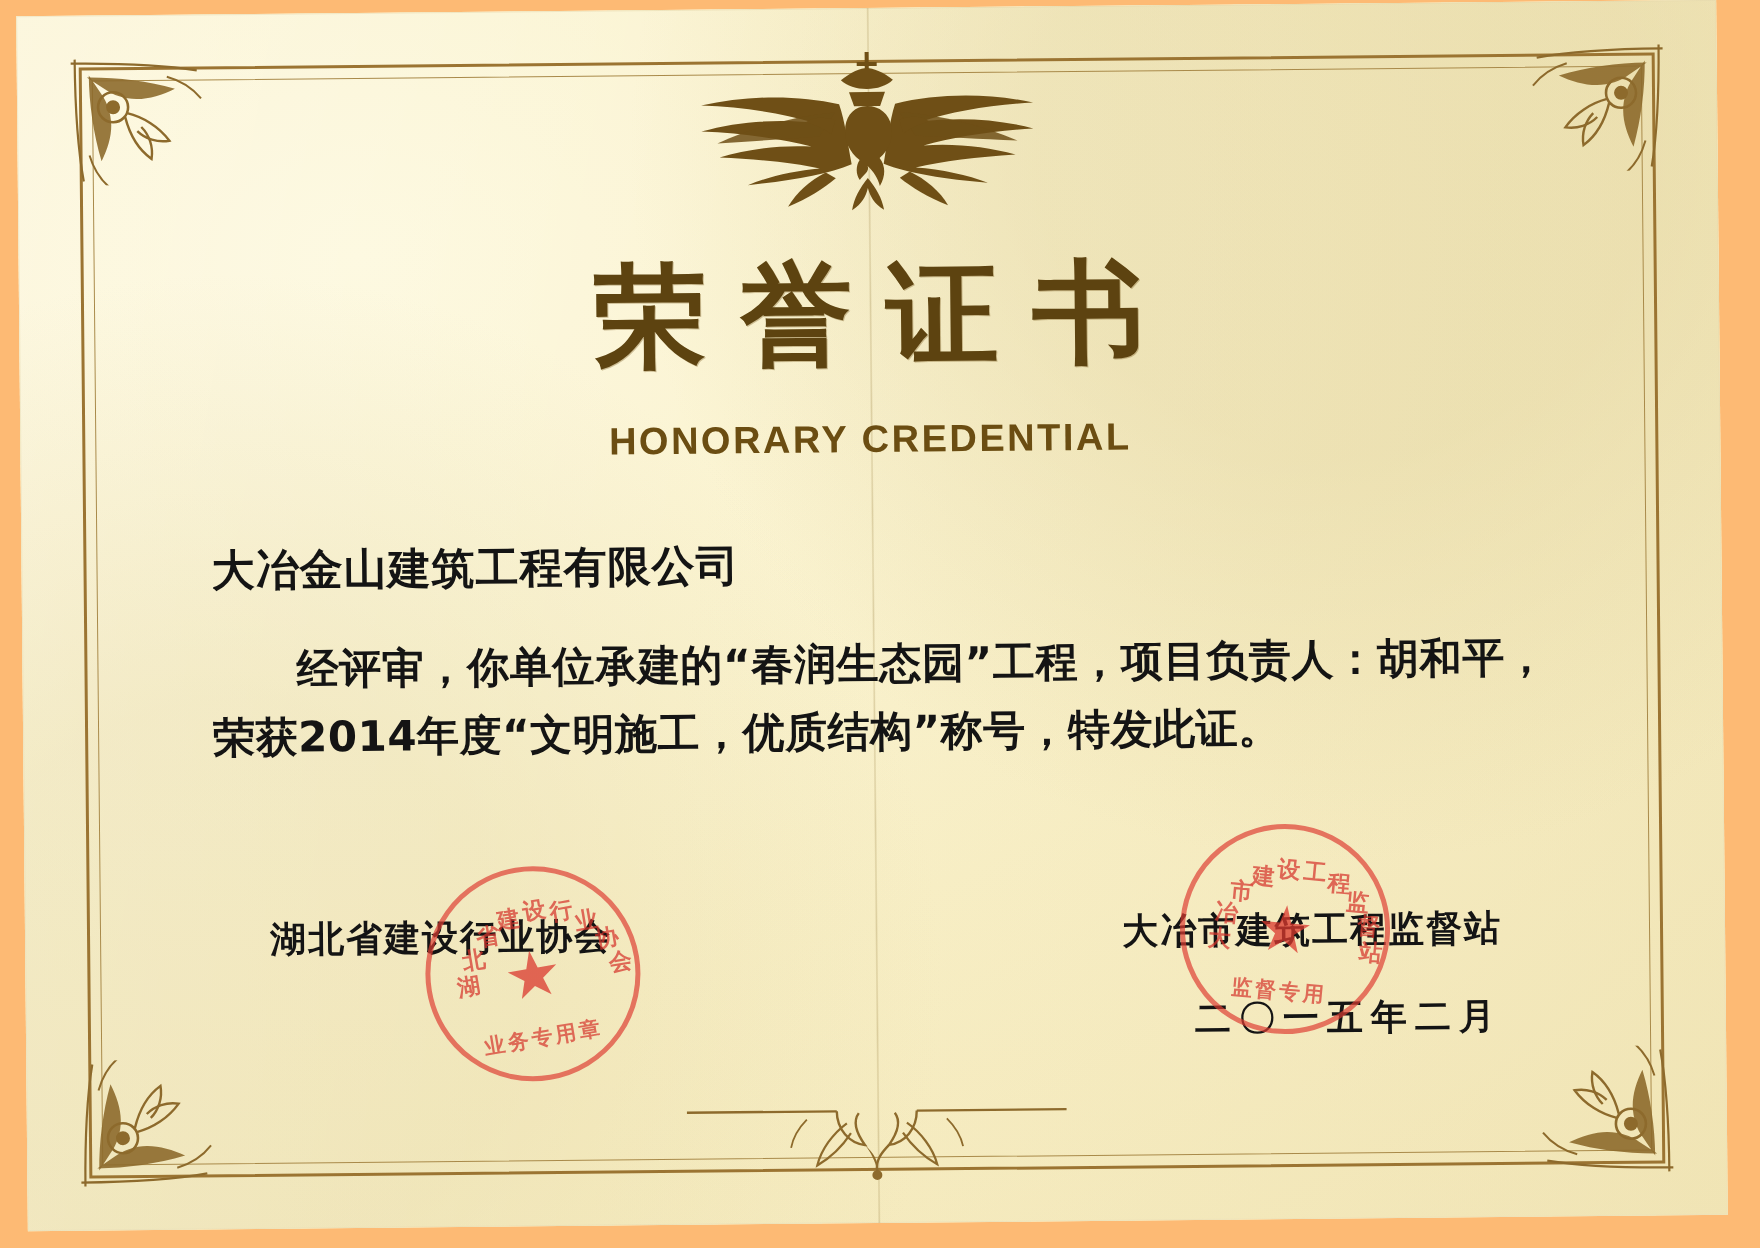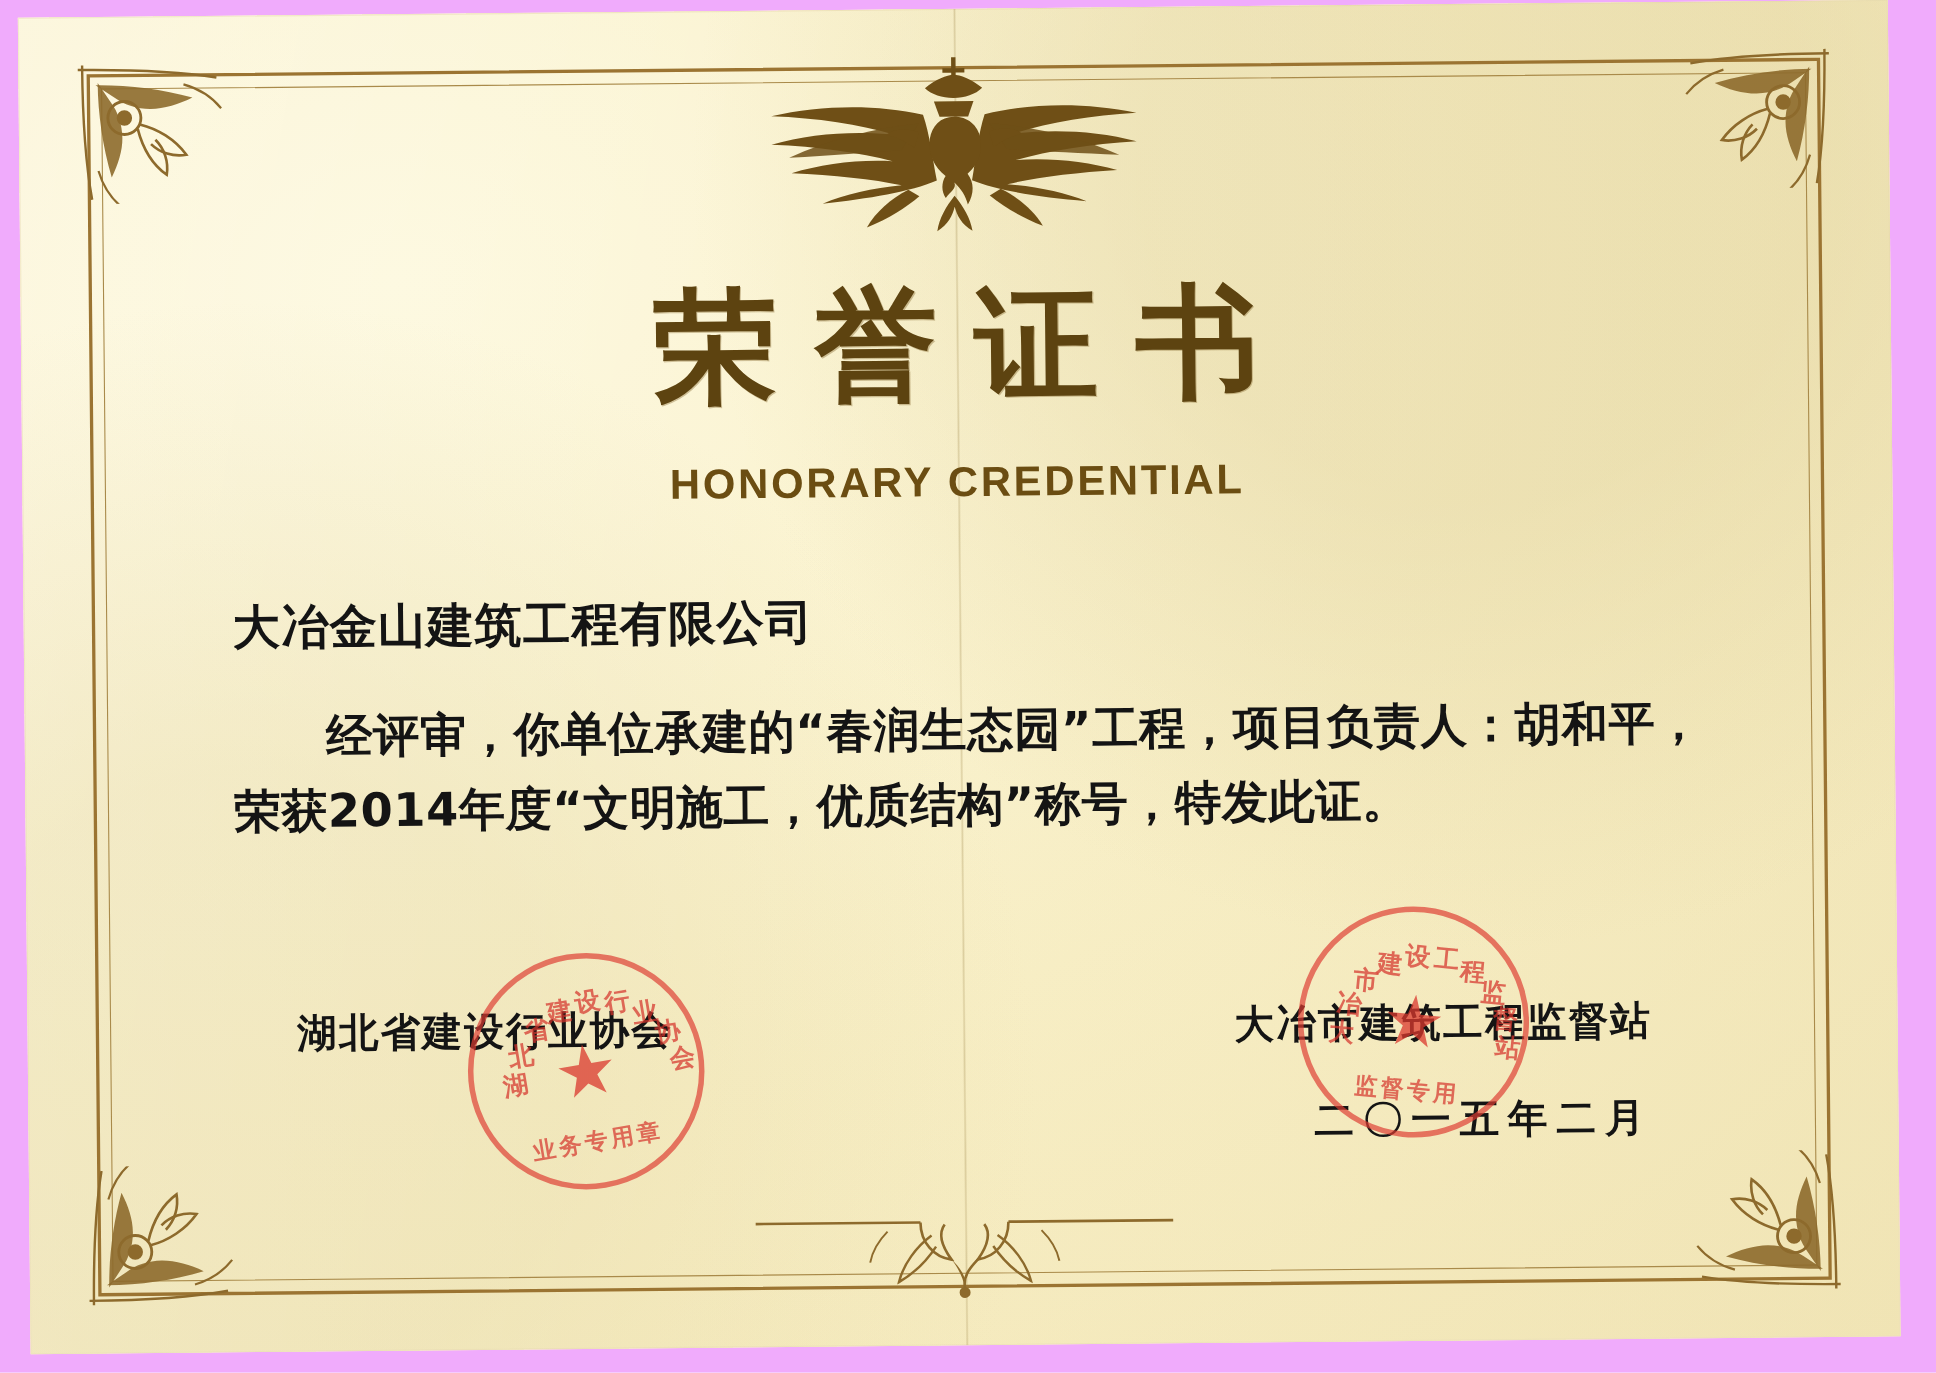--- a/index.html
+++ b/index.html
@@ -12,21 +12,21 @@
     width: 1760px;
     height: 1248px;
     overflow: hidden;
     font-family: "Liberation Serif", serif;
   }
 
   #certificate-page {
     position: relative;
     width: 1760px;
     height: 1248px;
-    background: #f0abfc;
+    background: #fdba74;
   }
 
   
   #certificate-card {
     position: absolute;
     left: 22px;
     top: 8px;
     width: 1700px;
     height: 1215px;
     background: #fbf4d0;

